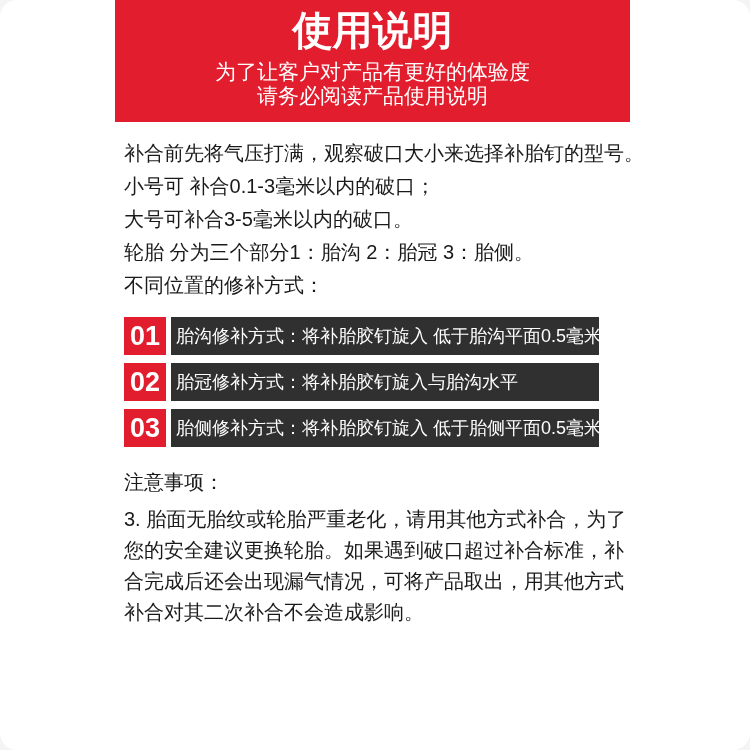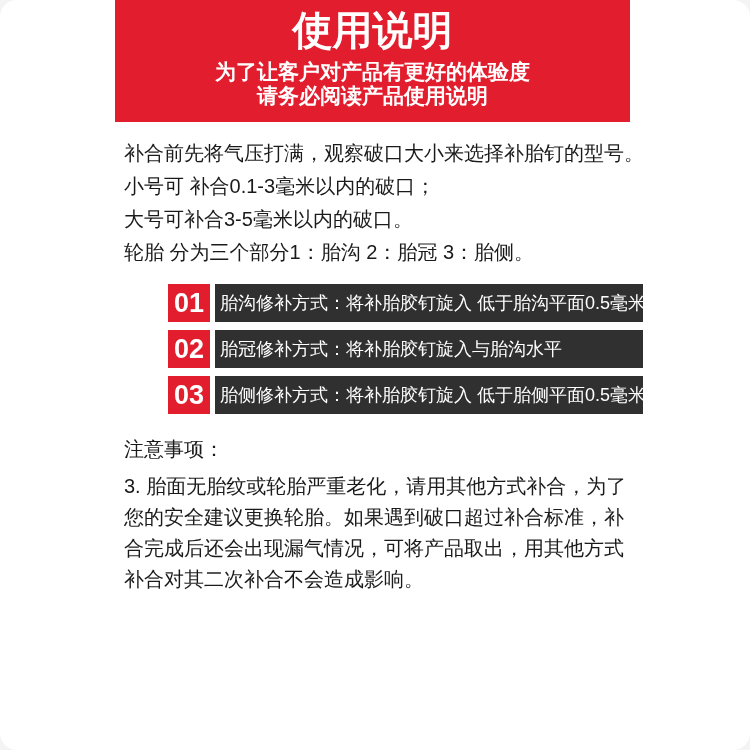--- a/index.html
+++ b/index.html
@@ -27,34 +27,34 @@
     position:absolute;left:115px;top:0;
     width:515px;height:122px;
     background:var(--accent-red);
     color:#fff;text-align:center;
   }
   .banner-title{
     font-size:40px;font-weight:bold;
     margin:9px 0 9px;line-height:42px;
   }
   .banner-sub{
-    font-size:21px;font-weight:bold;
+    font-size:21px;font-weight:normal;
     margin:0;line-height:24px;
   }
   
   .content{
     position:absolute;left:124px;top:137px;
     width:506px;color:var(--text);
   }
   .intro-line{
     font-size:20px;line-height:33px;margin:0;
     white-space:nowrap;
   }
   
-  .steps{margin-top:15px;width:475px;margin-left:44px;}
+  .steps{margin-top:15px;width:475px;}
   .step-row{
     display:flex;align-items:stretch;
     height:38px;margin-bottom:8px;
   }
   .step-num{
     flex:none;width:42px;
     background:var(--accent-red);color:#fff;
     font-size:27px;font-weight:bold;
     display:flex;align-items:center;justify-content:center;
   }
@@ -86,20 +86,21 @@
     <p class="banner-sub">为了让客户对产品有更好的体验度</p>
     <p class="banner-sub">请务必阅读产品使用说明</p>
   </header>
 
   <main class="content">
 
     <p class="intro-line">补合前先将气压打满，观察破口大小来选择补胎钉的型号。</p>
     <p class="intro-line">小号可 补合0.1-3毫米以内的破口；</p>
     <p class="intro-line">大号可补合3-5毫米以内的破口。</p>
     <p class="intro-line">轮胎 分为三个部分1：胎沟 2：胎冠 3：胎侧。</p>
+    <p class="intro-line">不同位置的修补方式：</p>
 
     <div class="steps">
       <div class="step-row">
         <span class="step-num">01</span>
         <span class="step-bar">胎沟修补方式：将补胎胶钉旋入 低于胎沟平面0.5毫米</span>
       </div>
       <div class="step-row">
         <span class="step-num">02</span>
         <span class="step-bar">胎冠修补方式：将补胎胶钉旋入与胎沟水平</span>
       </div>

